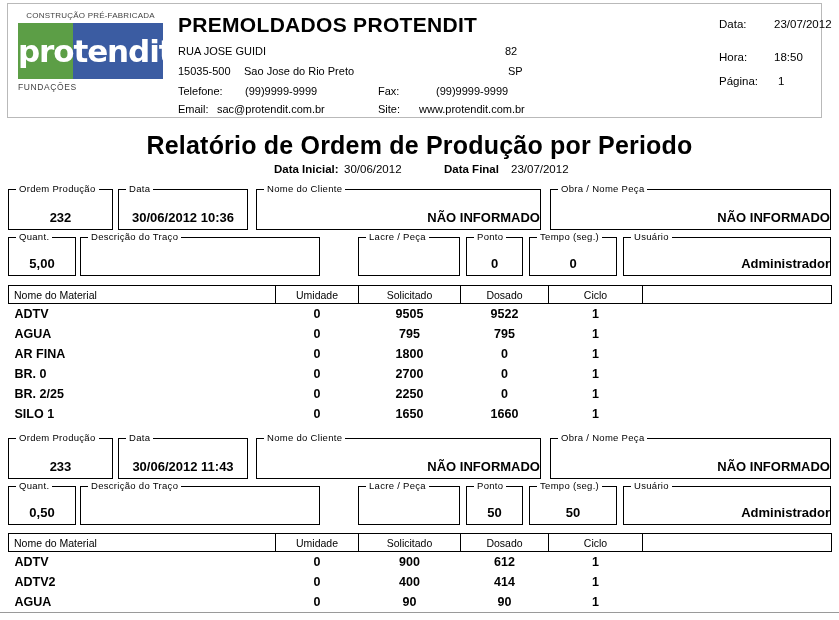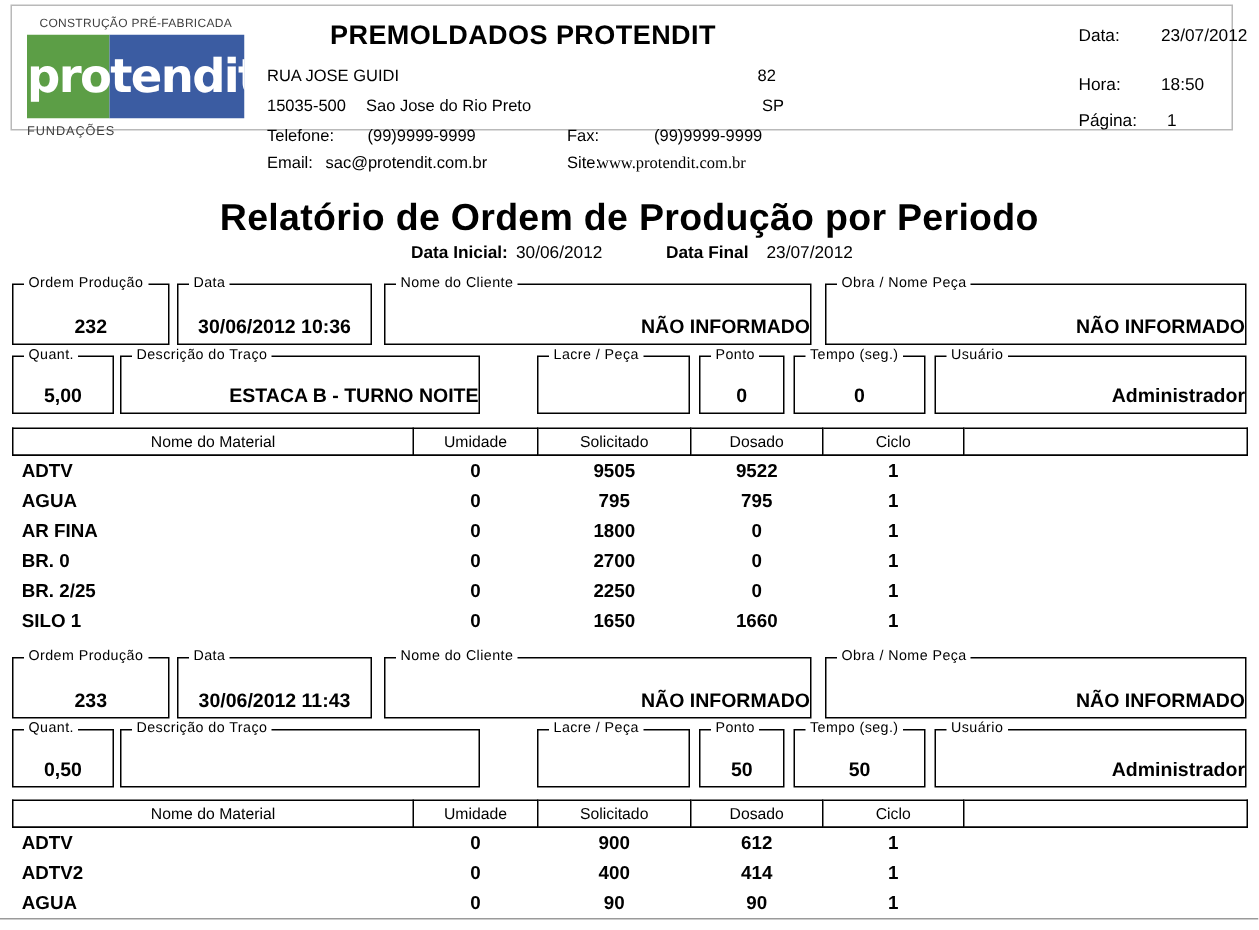--- a/index.html
+++ b/index.html
@@ -15,21 +15,21 @@
     color: #000000;
     position: relative;
   }
 
   
   .header-box {
     position: absolute;
     left: 7px;
     top: 3px;
     width: 815px;
-    height: 84px;
+    height: 115px;
     border: 1px solid #b9b9b9;
     box-sizing: border-box;
     background: #fff;
   }
   .logo-wrap {
     position: absolute;
     left: 10px;
     top: 6px;
     width: 145px;
     height: 100px;
@@ -76,44 +76,43 @@
     text-align: left;
     letter-spacing: .6px;
     margin-top: 3px;
     padding-right: 2px;
   }
 
   .company-name {
     position: absolute;
     left: 170px;
     top: 9px;
-    font-size: 18px;
+    font-size: 21px;
     font-weight: bold;
     letter-spacing: .3px;
     white-space: nowrap;
-    margin-left: 42px;
   }
   .addr {
     position: absolute;
     font-size: 11px;
     white-space: nowrap;
   }
   .a-street   { left: 170px; top: 41px; }
   .a-num      { left: 497px; top: 41px; }
   .a-cep      { left: 170px; top: 61px; }
   .a-city     { left: 236px; top: 61px; }
   .a-uf       { left: 500px; top: 61px; }
   .a-tel-lbl  { left: 170px; top: 81px; }
   .a-tel-val  { left: 237px; top: 81px; }
   .a-fax-lbl  { left: 370px; top: 81px; }
   .a-fax-val  { left: 428px; top: 81px; }
   .a-mail-lbl { left: 170px; top: 99px; }
   .a-mail-val { left: 209px; top: 99px; }
   .a-site-lbl { left: 370px; top: 99px; }
-  .a-site-val { left: 390px; top: 99px; font-family: Liberation Serif, serif; }
+  .a-site-val { left: 411px; top: 99px; }
 
   .hdr-right {
     position: absolute;
     font-size: 11.5px;
     white-space: nowrap;
     padding-left: 48px;
   }
   .r-data-lbl { left: 663px; top: 14px; }
   .r-data-val { left: 718px; top: 14px; }
   .r-hora-lbl { left: 663px; top: 47px; }
@@ -185,21 +184,21 @@
   }
   .mtable th {
     border: 1px solid #000;
     font-size: 10.5px;
     font-weight: normal;
     height: 17px;
     padding: 0 5px;
     text-align: center;
     background: #fff;
   }
-  .mtable th.left { text-align: center; }
+  .mtable th.left { text-align: left; }
   .mtable td {
     border: none;
     font-size: 12.5px;
     font-weight: bold;
     height: 20px;
     padding: 0 5px;
     text-align: center;
     white-space: nowrap;
   }
   .mtable td.left { text-align: left; padding-left: 6px; }
@@ -283,21 +282,20 @@
     <span class="vl left">NÃO INFORMADO</span>
   </div>
 
   <div class="fs" style="left:8px;  top:237px; width:68px;  height:39px;">
     <span class="lg">Quant.</span>
     <span class="vl center">5,00</span>
   </div>
 
   <div class="fs" style="left:80px; top:237px; width:240px; height:39px;">
     <span class="lg">Descrição do Traço</span>
-    <span class="vl left">ESTACA B - TURNO NOITE</span>
   </div>
 
   <div class="fs" style="left:358px; top:237px; width:102px; height:39px;">
     <span class="lg">Lacre / Peça</span>
     <span class="vl center"></span>
   </div>
 
   <div class="fs" style="left:466px; top:237px; width:57px;  height:39px;">
     <span class="lg">Ponto</span>
     <span class="vl center">0</span>

